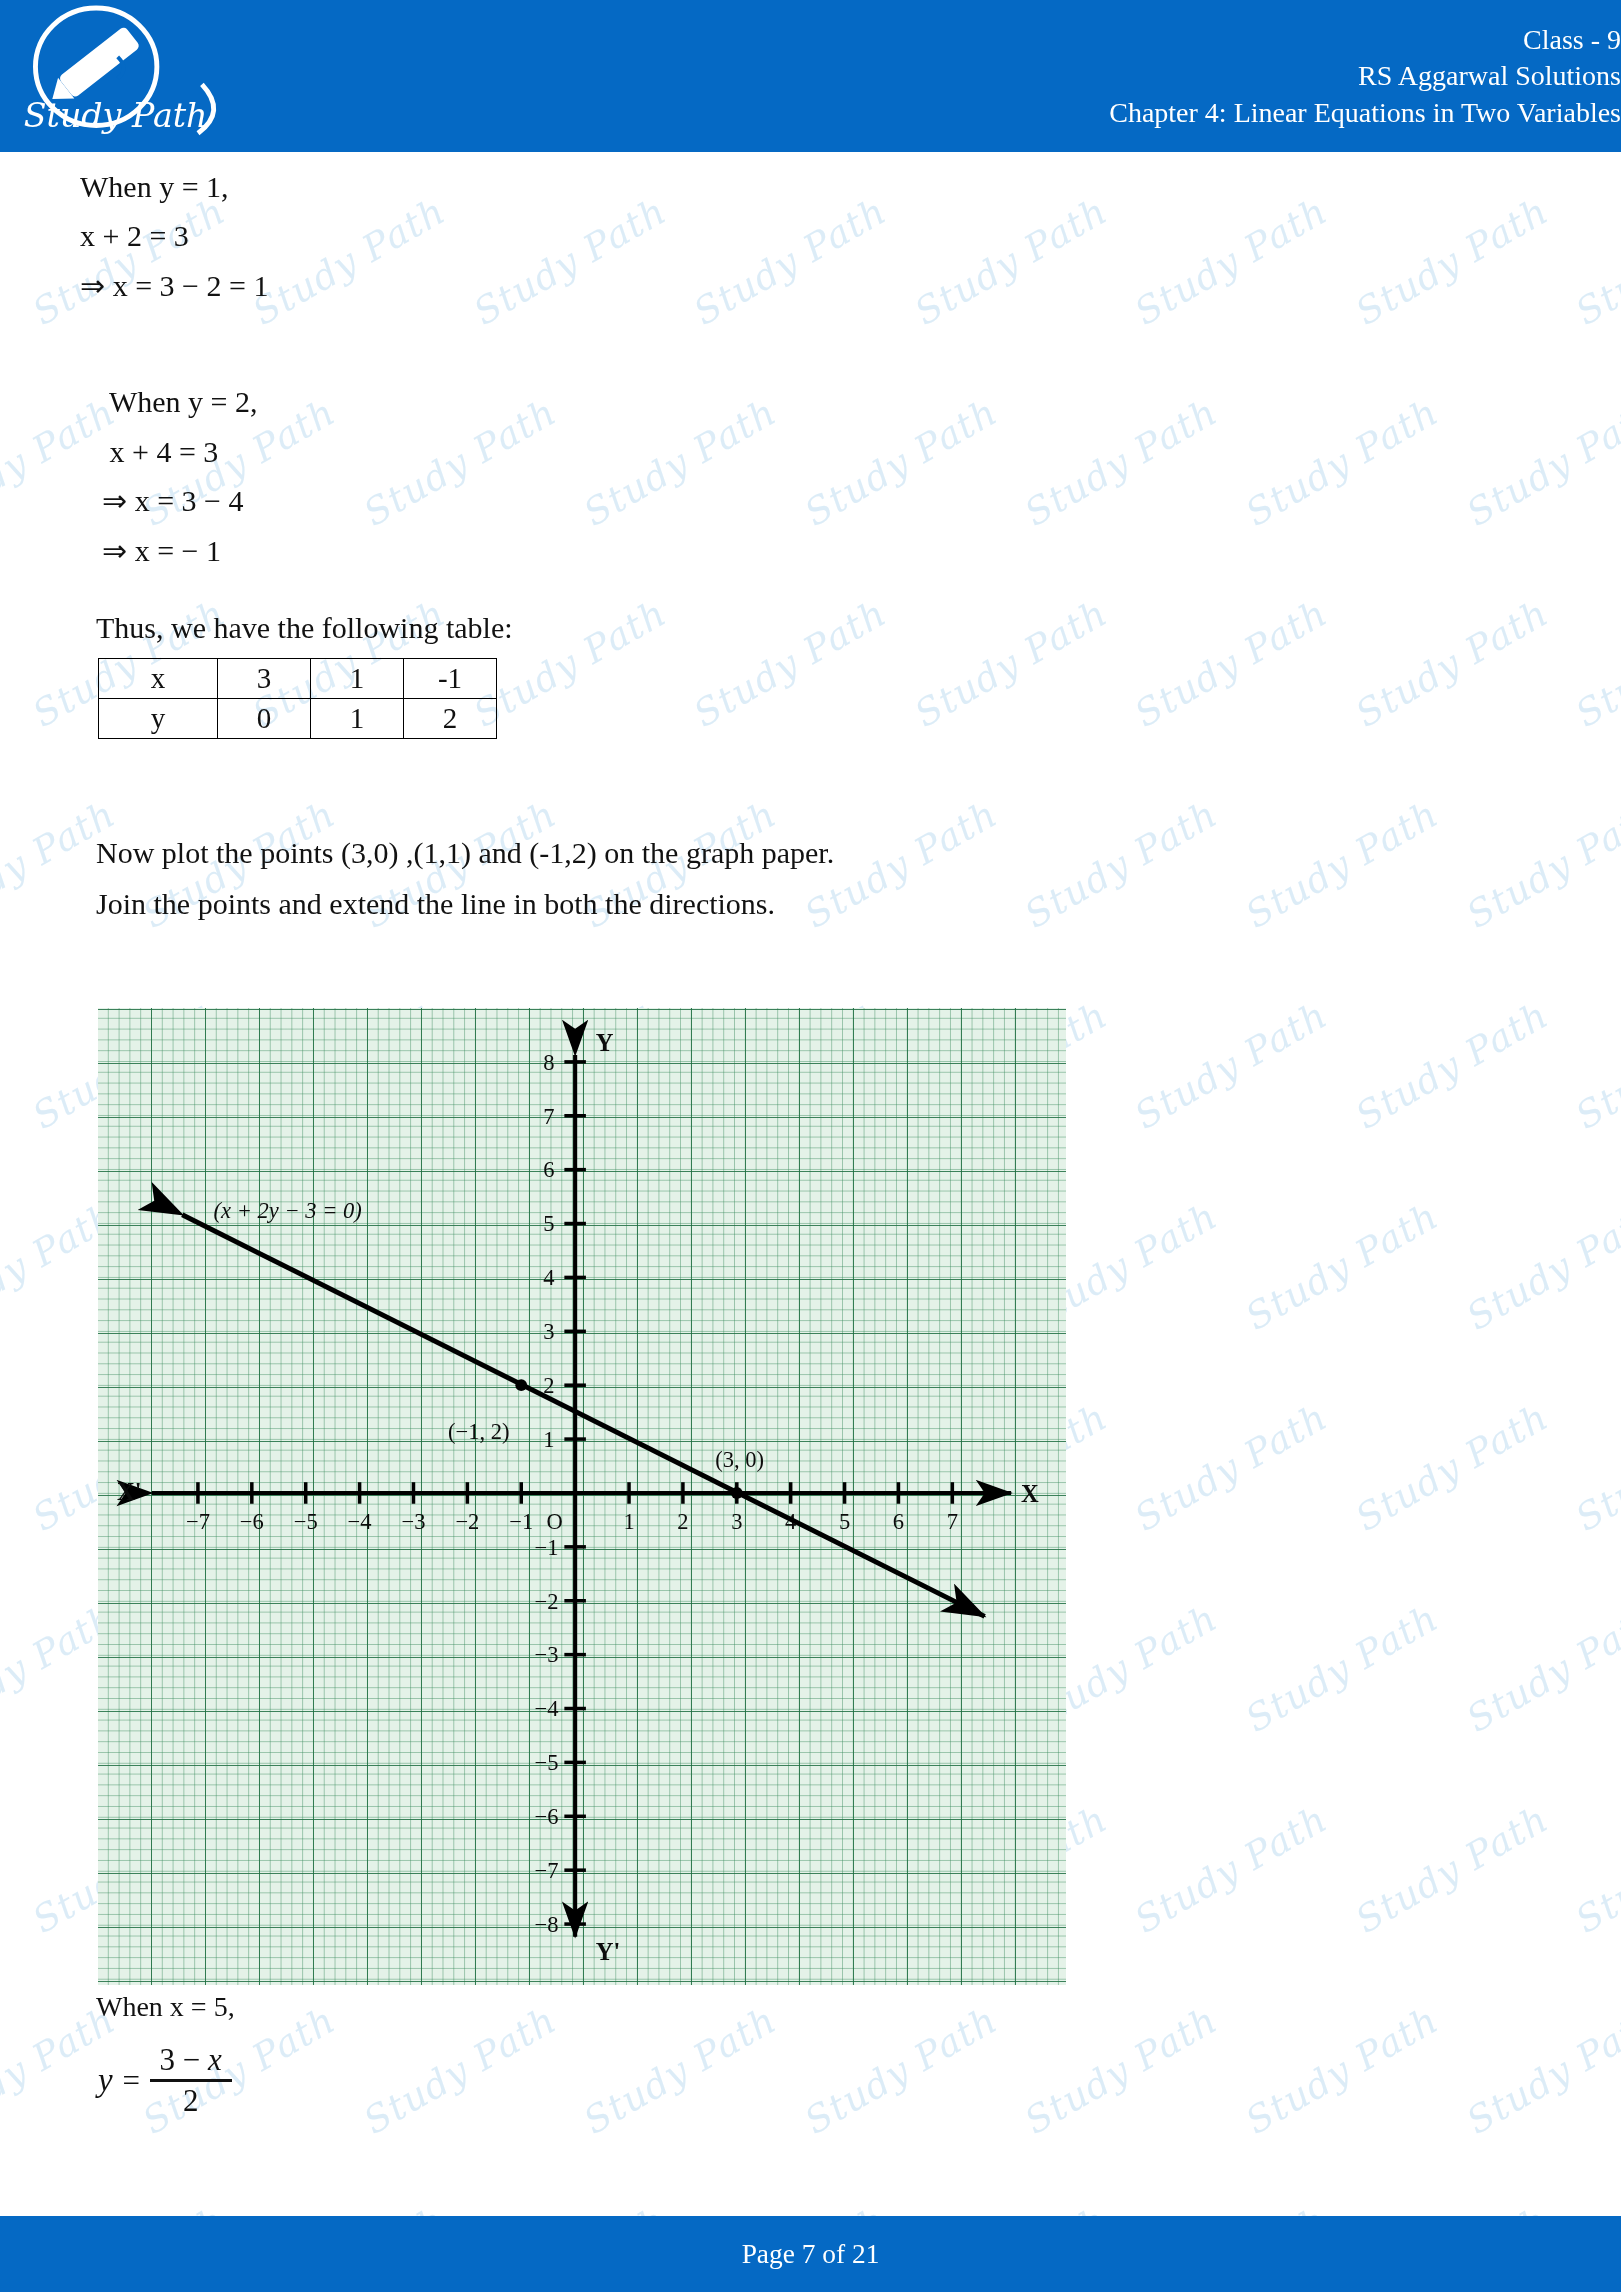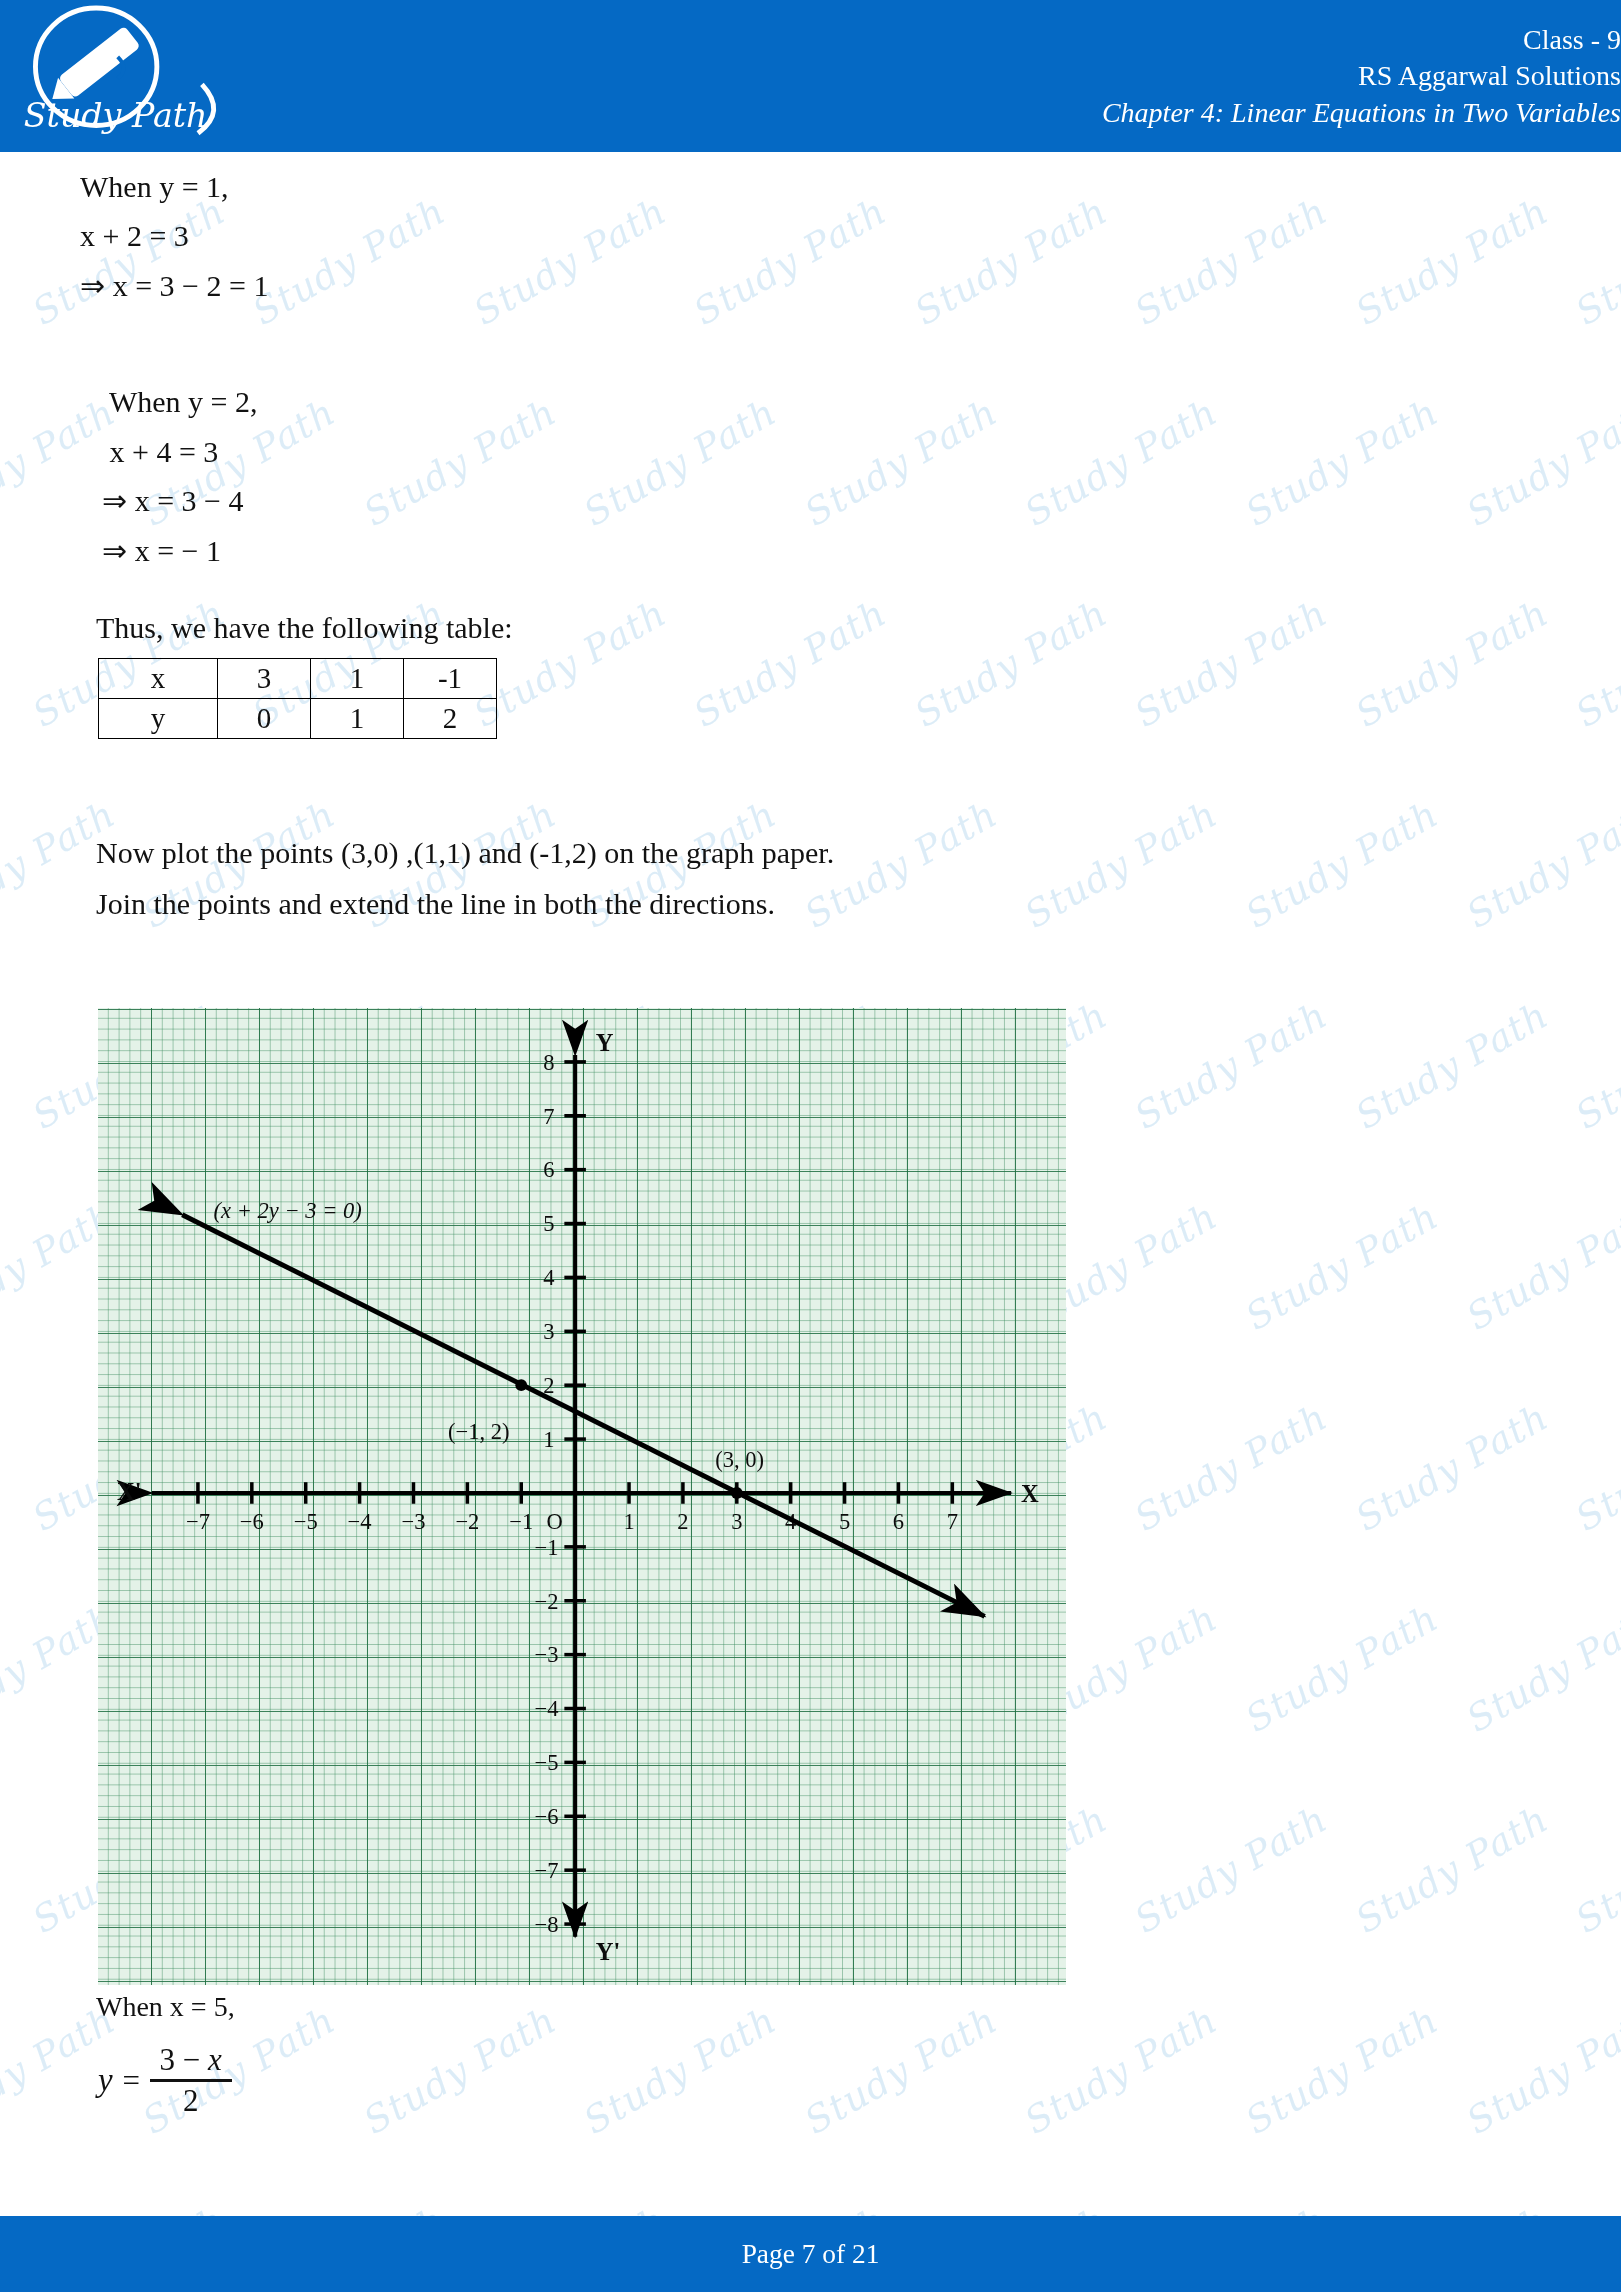--- a/index.html
+++ b/index.html
@@ -36,21 +36,21 @@
   #header-titles{
     position:absolute;left:0;top:0;width:1621px;height:152px;
     display:flex;flex-direction:column;align-items:flex-end;justify-content:center;
     gap:3.9px;
   }
   #header-titles div{
     color:#ffffff;font-family:"Liberation Serif", serif;font-size:28px;line-height:1.18;
   }
   #hdr-class{font-size:29px;}
   #hdr-book{font-size:29px;}
-  #hdr-chapter{font-size:29px;font-style:italic;}
+  #hdr-chapter{font-size:29px;}
 
   
   #footer{
     position:absolute;left:0;bottom:0;width:1621px;height:77px;
     background:#0569c4;z-index:20;
     display:flex;align-items:center;justify-content:center;
   }
   #footer-text{
     color:#ffffff;font-family:"Liberation Serif", serif;font-size:27.4px;
   }

